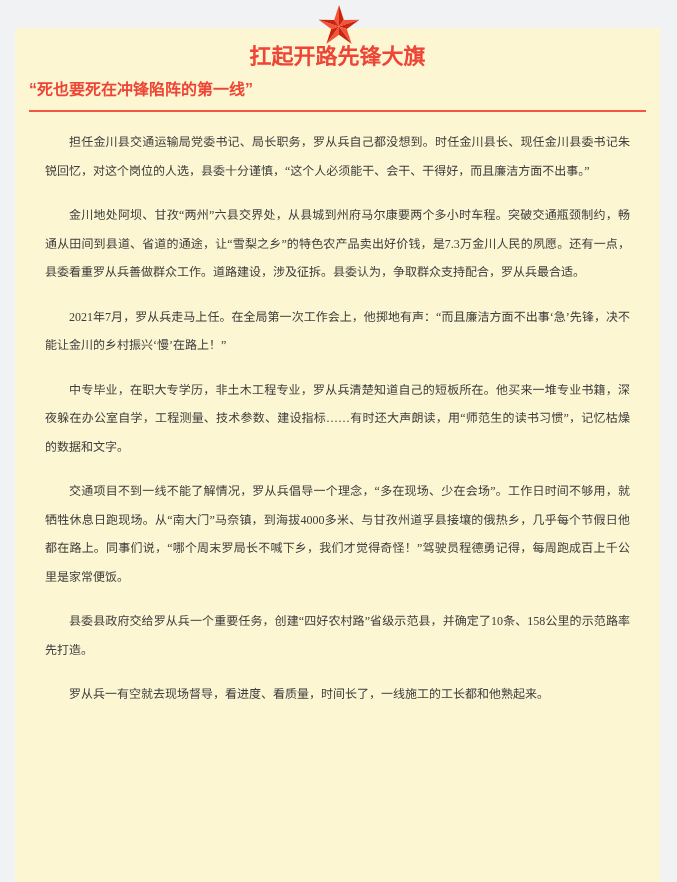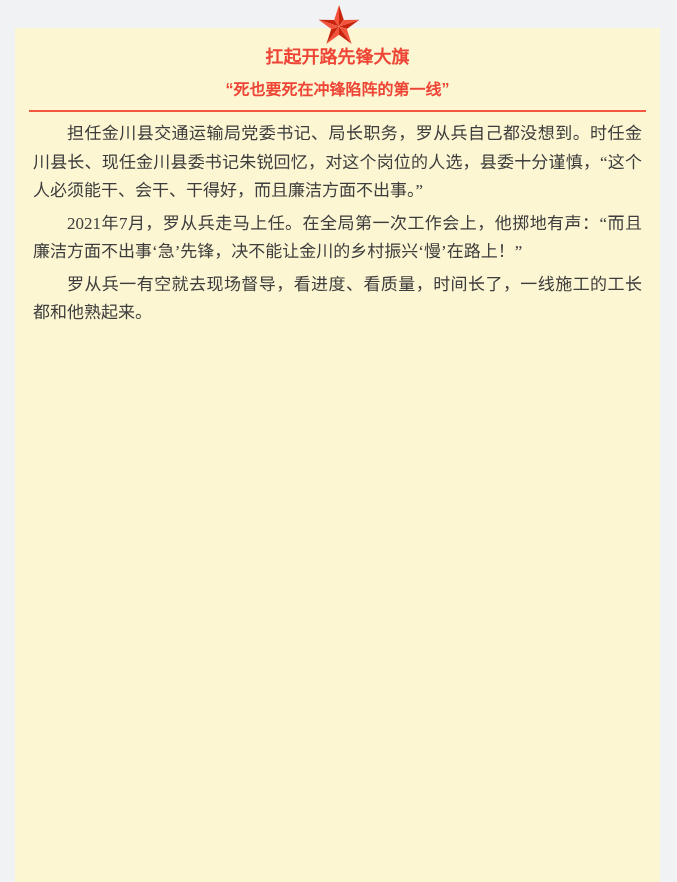--- a/index.html
+++ b/index.html
@@ -34,42 +34,42 @@
     width:43px;height:43px;
     z-index:2;
   }
   .star-wrap svg{display:block;width:100%;height:100%;}
   h1.title{
     margin:20px 0 0;
     text-align:center;
     color:var(--accent);
     font-family:"Liberation Sans","DejaVu Sans",sans-serif;
     font-weight:bold;
-    font-size:18px;
+    font-size:22px;
     line-height:18px;
   }
   h2.subtitle{
     margin:15px 0 0;
-    text-align:center;
+    text-align:left;
     color:var(--accent);
     font-family:"Liberation Sans","DejaVu Sans",sans-serif;
     font-weight:bold;
     font-size:16px;
     line-height:17px;
   }
   hr.divider{
     border:none;
     border-top:2px solid var(--divider);
     margin:12px 0 0;
   }
   .article-body{margin-top:8px;}
   .article-body p{
-    margin:4px;
+    margin:16px;
     text-indent:2em;
-    font-size:17px;
+    font-size:12px;
     line-height:28.5px;
     color:var(--text);
     text-align:justify;
     text-justify:inter-ideograph;
   }
 </style>
 </head>
 <body>
 
 <div class="page">
@@ -89,18 +89,22 @@
       <polygon points="50,50 2.45,34.55 38.83,34.63" fill="#c8240e"></polygon>
     </svg>
   </div>
 
   <div class="card">
     <h1 class="title">扛起开路先锋大旗</h1>
     <h2 class="subtitle">“死也要死在冲锋陷阵的第一线”</h2>
     <hr class="divider">
     <div class="article-body">
       <p>担任金川县交通运输局党委书记、局长职务，罗从兵自己都没想到。时任金川县长、现任金川县委书记朱锐回忆，对这个岗位的人选，县委十分谨慎，“这个人必须能干、会干、干得好，而且廉洁方面不出事。”</p>
+      <p>金川地处阿坝、甘孜“两州”六县交界处，从县城到州府马尔康要两个多小时车程。突破交通瓶颈制约，畅通从田间到县道、省道的通途，让“雪梨之乡”的特色农产品卖出好价钱，是7.3万金川人民的夙愿。还有一点，县委看重罗从兵善做群众工作。道路建设，涉及征拆。县委认为，争取群众支持配合，罗从兵最合适。</p>
       <p>2021年7月，罗从兵走马上任。在全局第一次工作会上，他掷地有声：“而且廉洁方面不出事‘急’先锋，决不能让金川的乡村振兴‘慢’在路上！”</p>
+      <p>中专毕业，在职大专学历，非土木工程专业，罗从兵清楚知道自己的短板所在。他买来一堆专业书籍，深夜躲在办公室自学，工程测量、技术参数、建设指标……有时还大声朗读，用“师范生的读书习惯”，记忆枯燥的数据和文字。</p>
+      <p>交通项目不到一线不能了解情况，罗从兵倡导一个理念，“多在现场、少在会场”。工作日时间不够用，就牺牲休息日跑现场。从“南大门”马奈镇，到海拔4000多米、与甘孜州道孚县接壤的俄热乡，几乎每个节假日他都在路上。同事们说，“哪个周末罗局长不喊下乡，我们才觉得奇怪！”驾驶员程德勇记得，每周跑成百上千公里是家常便饭。</p>
+      <p>县委县政府交给罗从兵一个重要任务，创建“四好农村路”省级示范县，并确定了10条、158公里的示范路率先打造。</p>
       <p>罗从兵一有空就去现场督导，看进度、看质量，时间长了，一线施工的工长都和他熟起来。</p>
     </div>
   </div>
 
 </div>
 
 </body></html>

